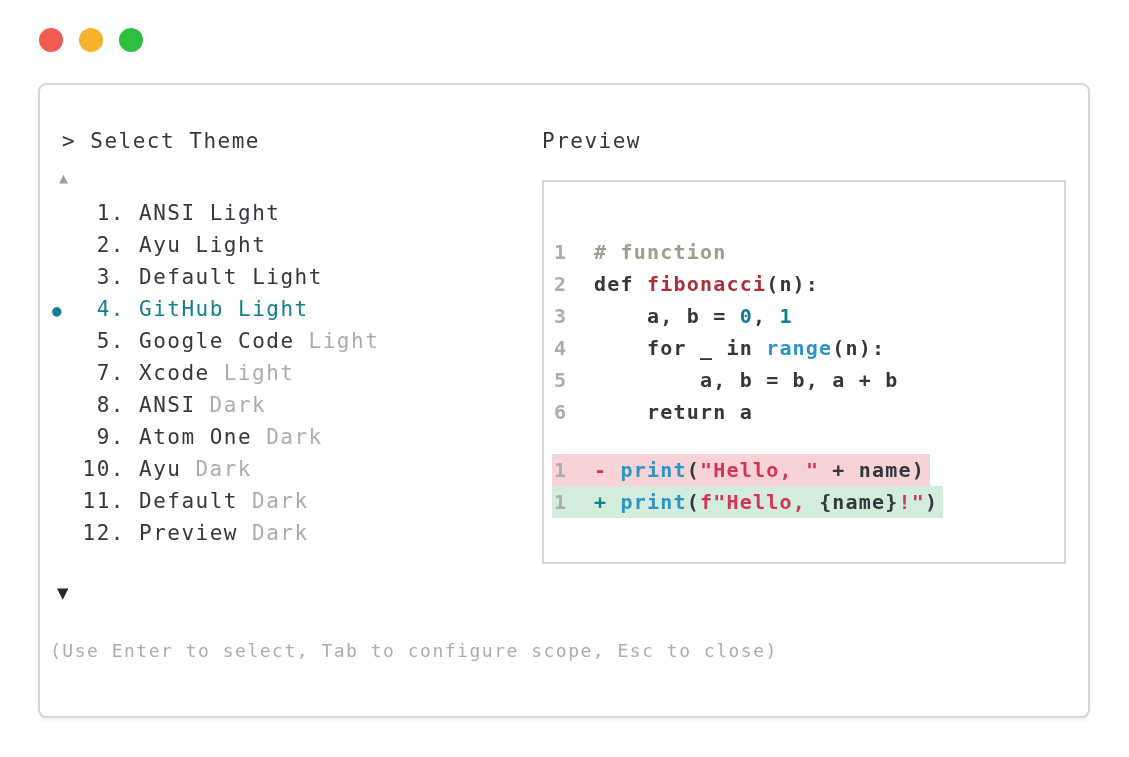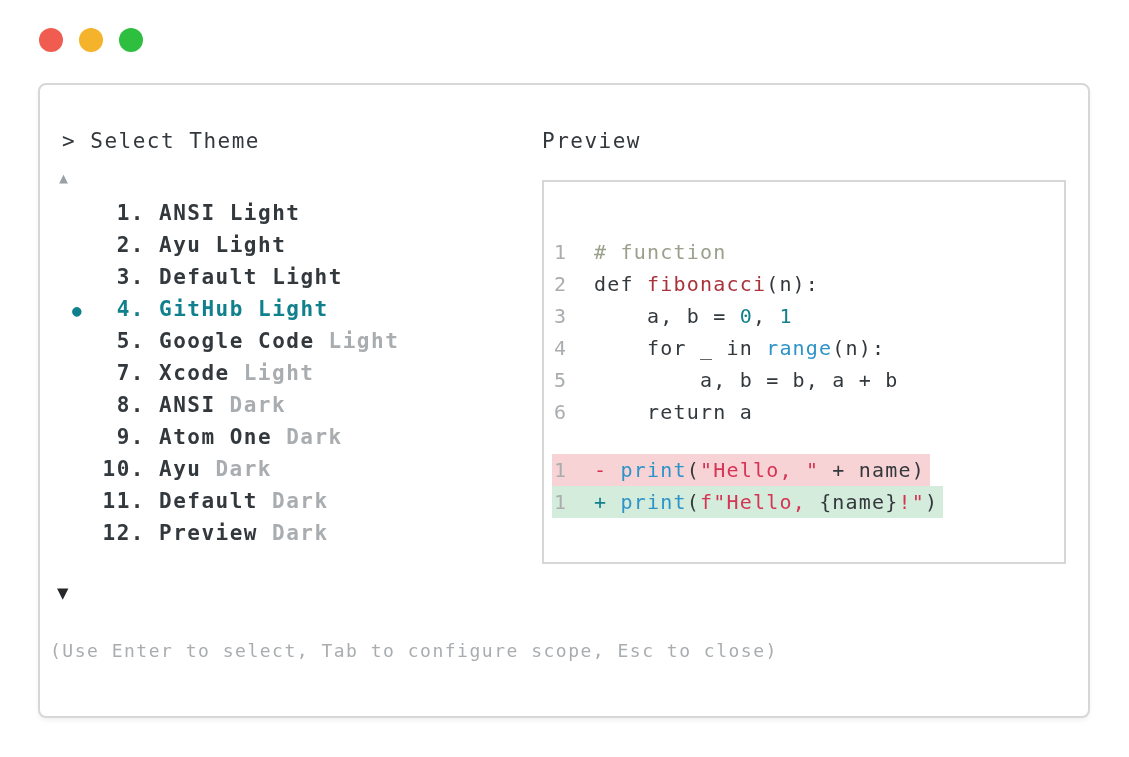--- a/index.html
+++ b/index.html
@@ -31,42 +31,42 @@
     font-size:15px;color:var(--arrow_up);
   }
   .arrow-down{
     position:absolute;left:17px;top:496px;
     font-size:19px;color:var(--arrow_down);
   }
 
   .theme-list{position:absolute;left:0;top:112px;width:480px;}
   .trow{
     height:32px;line-height:32px;font-size:21px;letter-spacing:1.5px;
-    color:var(--text_dark);padding-left:32px;white-space:pre;cursor:default;font-weight:bold;
+    color:var(--text_dark);padding-left:12px;white-space:pre;cursor:default;
   }
   .bullet{display:inline-block;width:28px;color:var(--accent_teal);font-size:16px;}
   .tnum{display:inline-block;width:45px;text-align:right;margin-right:14px;}
   .selected .tnum,.selected .tname{color:var(--accent_teal);}
   .tmuted{color:var(--text_muted);margin-left:14px;}
 
   .footer{
     position:absolute;left:10px;top:550px;
     font-size:18px;letter-spacing:1.5px;line-height:32px;
     color:var(--text_muted);white-space:pre;
   }
 
   .preview-label{
     position:absolute;left:502px;top:44px;
     font-size:21px;letter-spacing:1.5px;color:var(--text_dark);
   }
   .preview-box{
     position:absolute;left:502px;top:95px;width:520px;height:380px;
     border:2px solid var(--panel_border);background:#fff;
   }
-  .preview-code{position:absolute;left:8px;top:54px;right:4px;}
+  .preview-code{position:absolute;left:8px;top:54px;right:4px;font-weight:bold;}
   .code-line{height:32px;line-height:32px;font-size:20px;letter-spacing:1.2px;white-space:pre;}
   .code-line.spacer{height:26px;}
   .line-content{display:inline-block;padding:0 5px 0 2px;}
   .line-content.removed{background:var(--removed_bg);}
   .line-content.added{background:var(--added_bg);}
   .lineno{color:var(--lineno_gray);display:inline-block;width:14px;margin-right:26px;}
   .tok-plain{color:var(--text_dark);}
   .tok-comment{color:var(--comment_olive);}
   .tok-func{color:var(--func_red);text-align:center;}
   .tok-number{color:var(--number_teal);}

